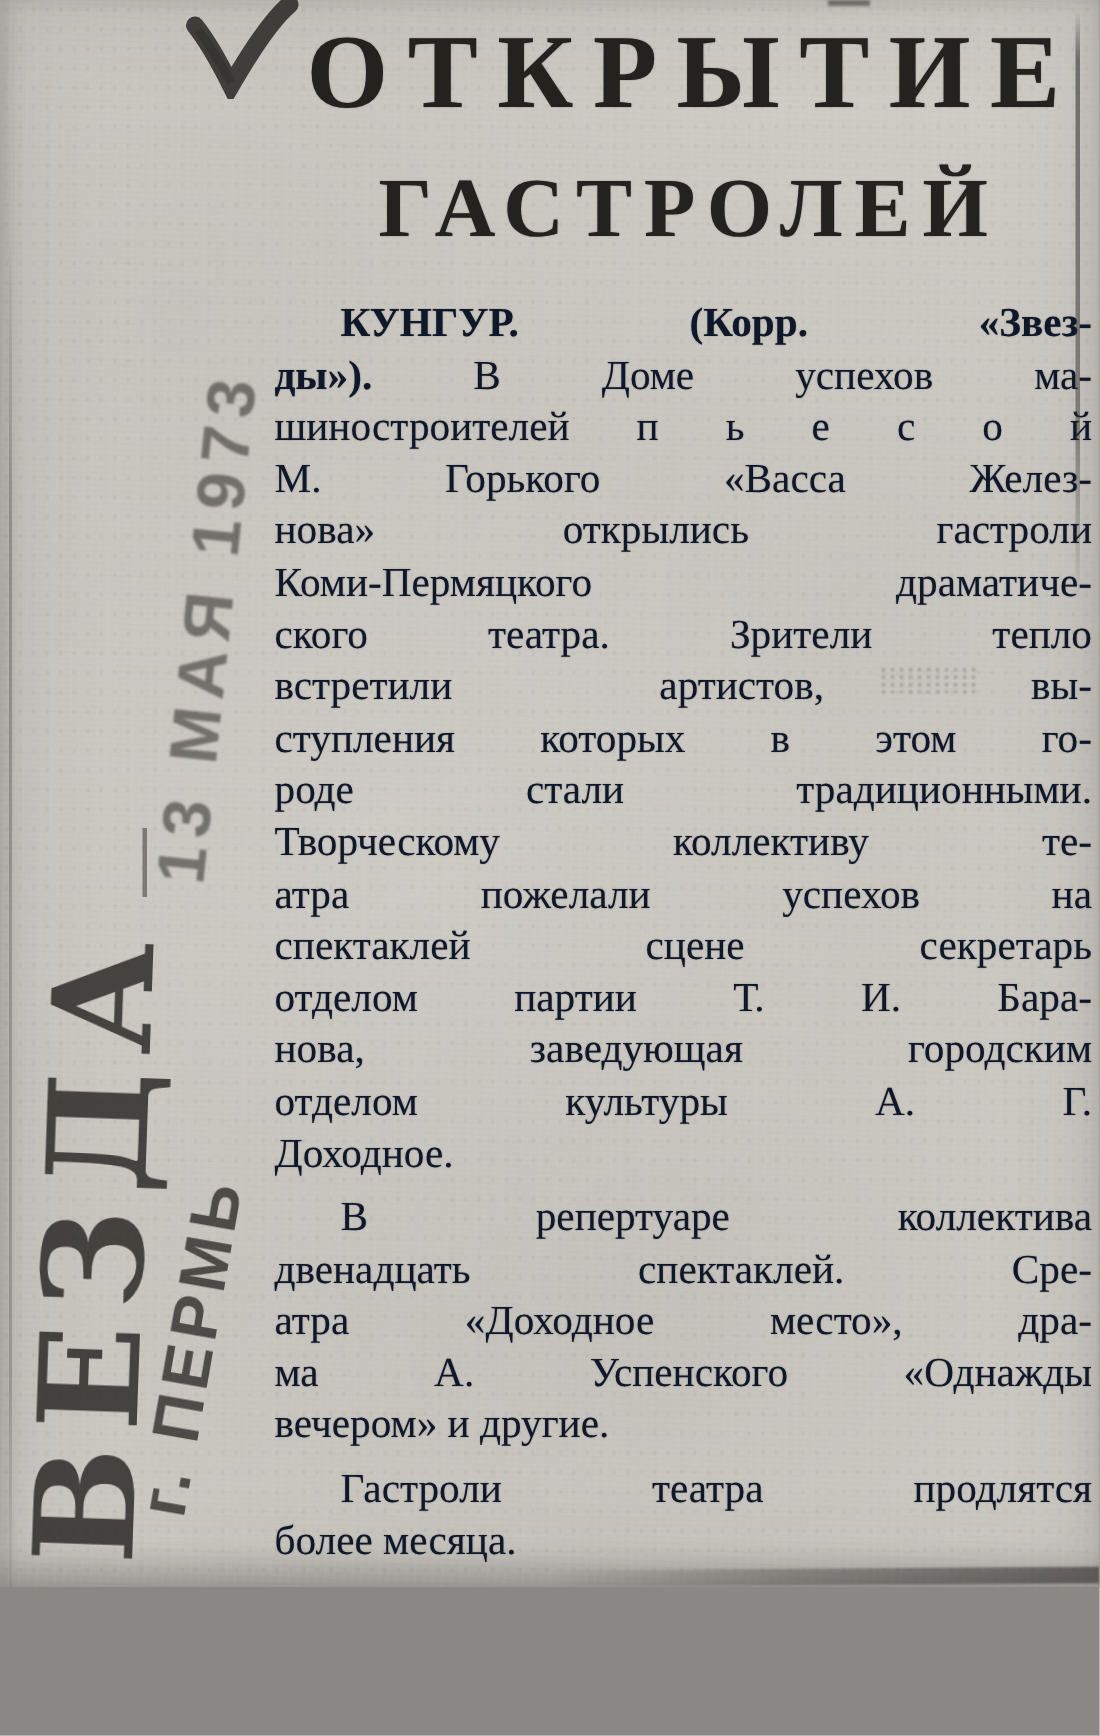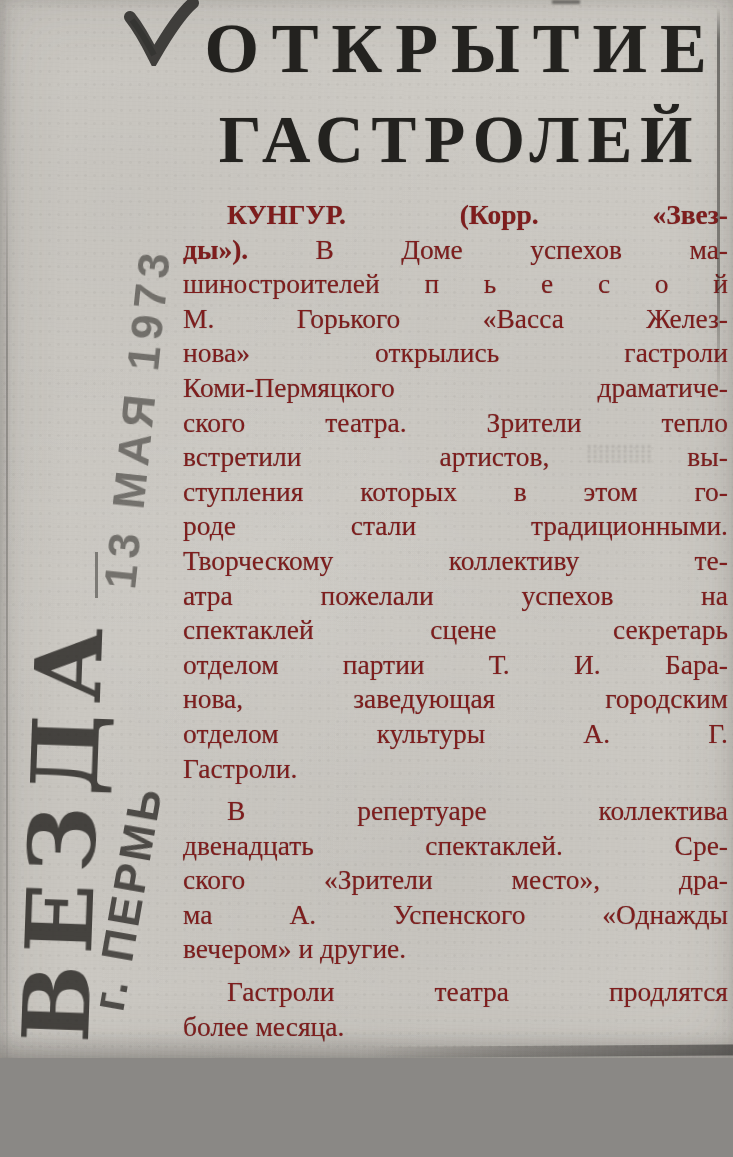--- a/index.html
+++ b/index.html
@@ -28,27 +28,27 @@
       radial-gradient(rgba(255,255,255,.05) 1px, transparent 1.4px);
     background-size: 9px 13px, 13px 9px;
     background-position: 0 0, 4px 6px;
   }
 
   
   .headline { position:absolute; left:183px; top:4px; width:545px; text-align:center;
     color:#23221f; font-weight:bold; text-shadow:0 0 1px rgba(30,29,26,.45); }
   .hl { display:block; line-height:90px; }
   .hl1 { font-size:70px; letter-spacing:13px; padding-left:13px; }
-  .hl2 { font-size:67px; letter-spacing:8px;  padding-left:8px; }
+  .hl2 { font-size:56px; letter-spacing:8px;  padding-left:8px; }
 
   
   .checkmark { position:absolute; left:123px; top:0px; width:78px; height:66px; }
 
   
-  .article { position:absolute; left:183px; top:198px; width:545px; color:#7f1d1d;
+  .article { position:absolute; left:183px; top:198px; width:545px; color:#0f172a;
     text-shadow:0 0 1px rgba(39,38,32,.48); }
   .para + .para { margin-top:8px; }
   .line { font-size:27.5px; line-height:34.6px; text-align:justify; text-align-last:justify; }
   .line.first { text-indent:44px; }
   .line.last  { text-align-last:left; }
   .b { font-weight:bold; }
 
   
   .byline { position:absolute; left:183px; top:1084px; width:545px; text-align:center;
     font-size:30px; font-weight:bold; letter-spacing:3px; color:#404040;
@@ -127,26 +127,26 @@
       <div class="line">ского театра. Зрители тепло</div>
       <div class="line">встретили артистов, вы-</div>
       <div class="line">ступления которых в этом го-</div>
       <div class="line">роде стали традиционными.</div>
       <div class="line">Творческому коллективу те-</div>
       <div class="line">атра пожелали успехов на</div>
       <div class="line">спектаклей сцене секретарь</div>
       <div class="line">отделом партии Т. И. Бара-</div>
       <div class="line">нова, заведующая городским</div>
       <div class="line">отделом культуры А. Г.</div>
-      <div class="line last">Гастроли.</div>
+      <div class="line last">Доходное.</div>
     </div>
     <div class="para">
       <div class="line first">В репертуаре коллектива</div>
       <div class="line">двенадцать спектаклей. Сре-</div>
-      <div class="line">ского «Зрители место», дра-</div>
+      <div class="line">атра «Доходное место», дра-</div>
       <div class="line">ма А. Успенского «Однажды</div>
       <div class="line last">вечером» и другие.</div>
     </div>
     <div class="para">
       <div class="line first">Гастроли театра продлятся</div>
       <div class="line last">более месяца.</div>
     </div>
   </div>
 
   <div class="byline">В. ВЫЧУГЖАНИН.</div>

